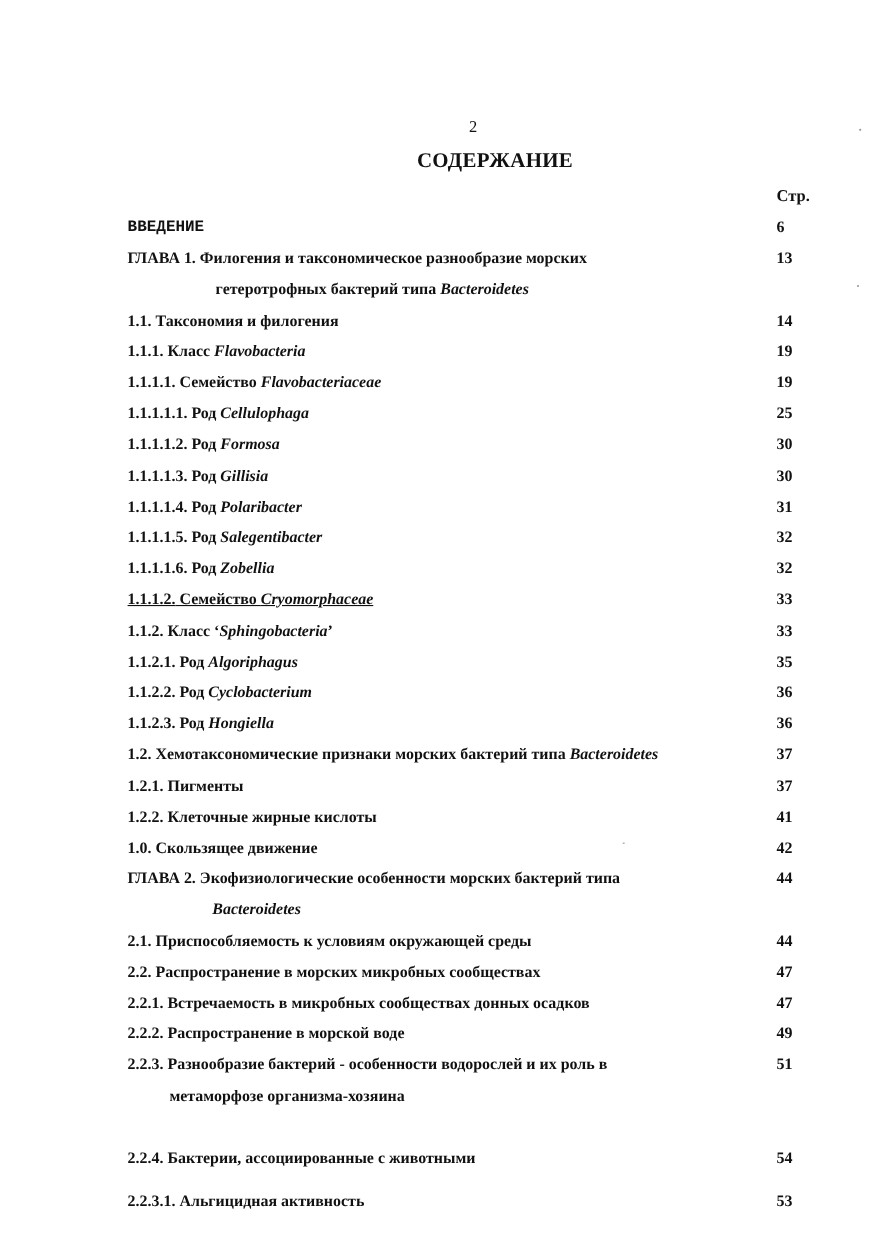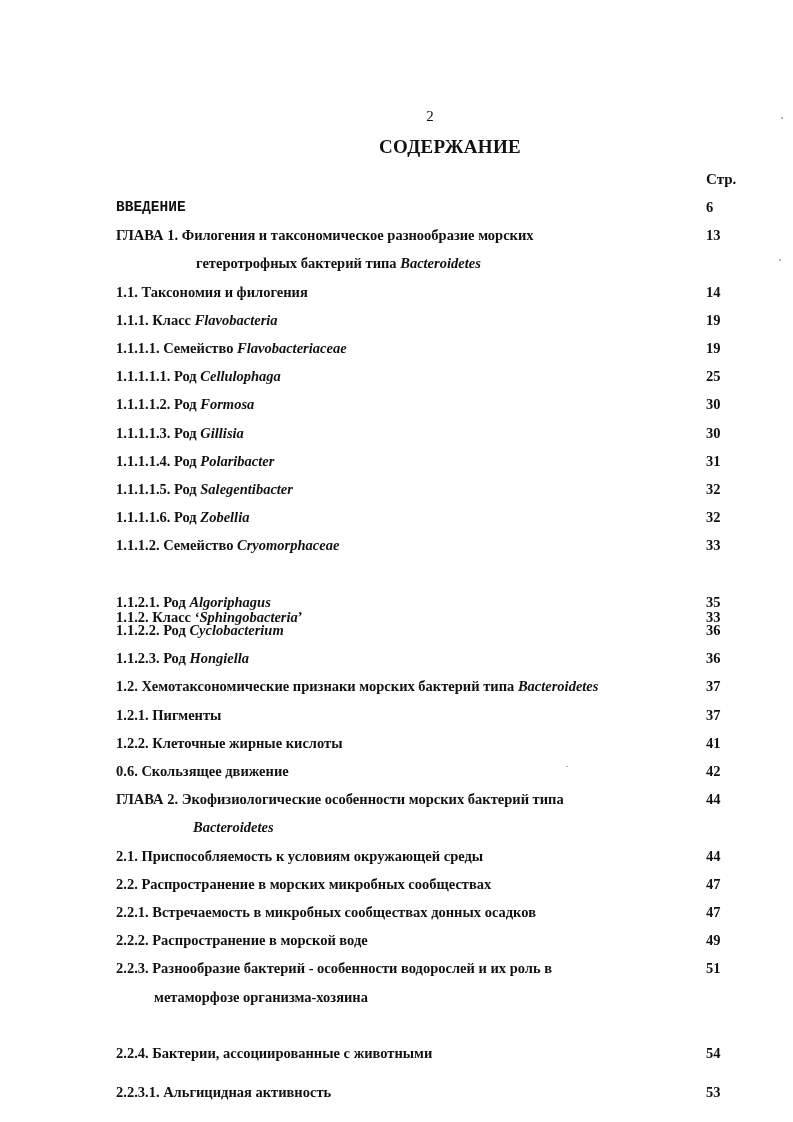--- a/index.html
+++ b/index.html
@@ -67,24 +67,24 @@
     </div>
     <div class="toc-row" style="top: 478px;">
       <span class="label" style="left: 0px;"><span>1.1.1.1.5.</span><span style="white-space: pre;"> Род </span><i>Salegentibacter</i><span></span></span>
       <span class="page">32</span>
     </div>
     <div class="toc-row" style="top: 506px;">
       <span class="label" style="left: 0px;"><span>1.1.1.1.6.</span><span style="white-space: pre;"> Род </span><i>Zobellia</i><span></span></span>
       <span class="page">32</span>
     </div>
     <div class="toc-row" style="top: 534px;">
-      <span class="label" style="left: 0px;"><span>1.1.1.2.</span><span style="white-space: pre;"> Семейство </span><i>Cryomorphaceae</i><span></span></span>
+      <span class="label" style="left: 0px; text-decoration: underline;"><span>1.1.1.2.</span><span style="white-space: pre;"> Семейство </span><i>Cryomorphaceae</i><span></span></span>
       <span class="page">33</span>
     </div>
-    <div class="toc-row" style="top: 563px; margin-top: 43px;">
+    <div class="toc-row" style="top: 563px;">
       <span class="label" style="left: 0px;"><span>1.1.2.</span><span style="white-space: pre;"> Класс ‘</span><i>Sphingobacteria</i><span>’</span></span>
       <span class="page">33</span>
     </div>
     <div class="toc-row" style="top: 591px;">
       <span class="label" style="left: 0px;"><span>1.1.2.1.</span><span style="white-space: pre;"> Род </span><i>Algoriphagus</i><span></span></span>
       <span class="page">35</span>
     </div>
     <div class="toc-row" style="top: 619px;">
       <span class="label" style="left: 0px;"><span>1.1.2.2.</span><span style="white-space: pre;"> Род </span><i>Cyclobacterium</i><span></span></span>
       <span class="page">36</span>
@@ -99,21 +99,21 @@
     </div>
     <div class="toc-row" style="top: 704px;">
       <span class="label" style="left: 0px;"><span>1.2.1.</span><span style="white-space: pre; text-align: right;"> Пигменты</span><i></i><span></span></span>
       <span class="page">37</span>
     </div>
     <div class="toc-row" style="top: 732px;">
       <span class="label" style="left: 0px;"><span>1.2.2.</span><span style="white-space: pre;"> Клеточные жирные кислоты</span><i></i><span></span></span>
       <span class="page">41</span>
     </div>
     <div class="toc-row" style="top: 760px;">
-      <span class="label" style="left: 0px;"><span>0.6.</span><span style="white-space: pre;"> Скользящее движение</span><i></i><span></span></span>
+      <span class="label" style="left: 0px;"><span>1.0.</span><span style="white-space: pre;"> Скользящее движение</span><i></i><span></span></span>
       <span class="page">42</span>
     </div>
     <div class="toc-row" style="top: 788px;">
       <span class="label" style="left: 0px;"><span>ГЛАВА 2.</span><span style="white-space: pre;"> Экофизиологические особенности морских бактерий типа</span><i></i><span></span></span>
       <span class="page">44</span>
     </div>
     <div class="toc-row" style="top: 816px;">
       <span class="label" style="left: 77px;"><span></span><span style="white-space: pre;"></span><i>Bacteroidetes</i><span></span></span>
       <span class="page"></span>
     </div>

